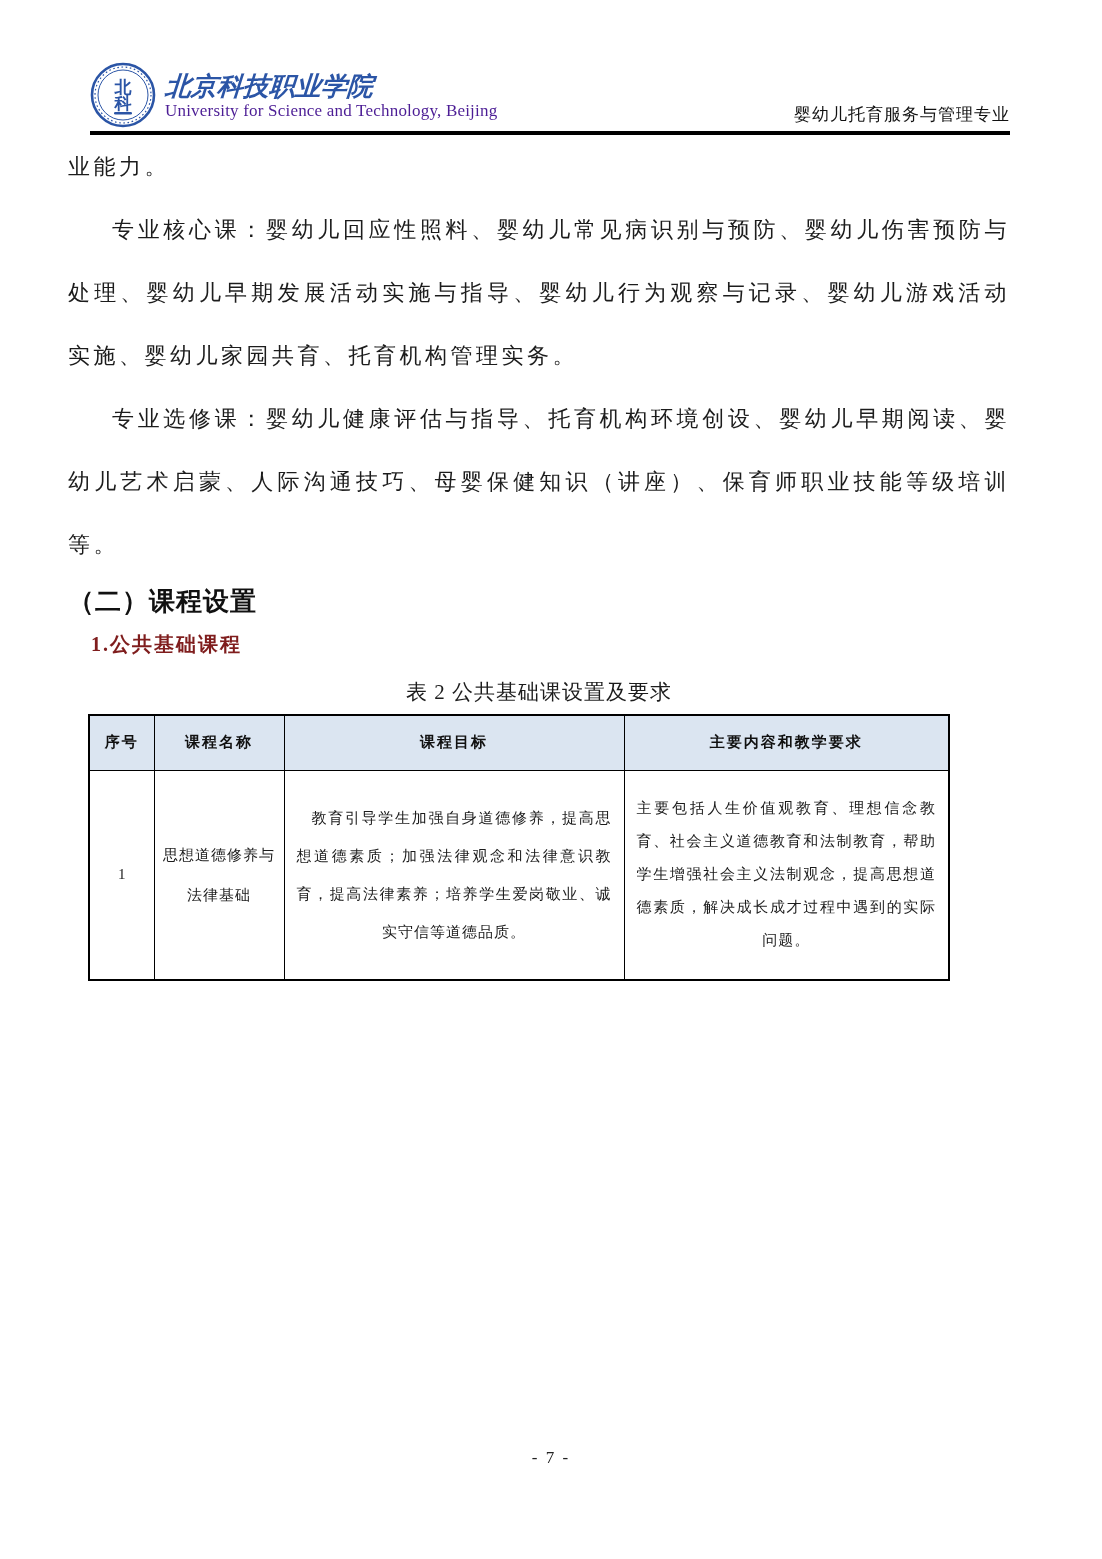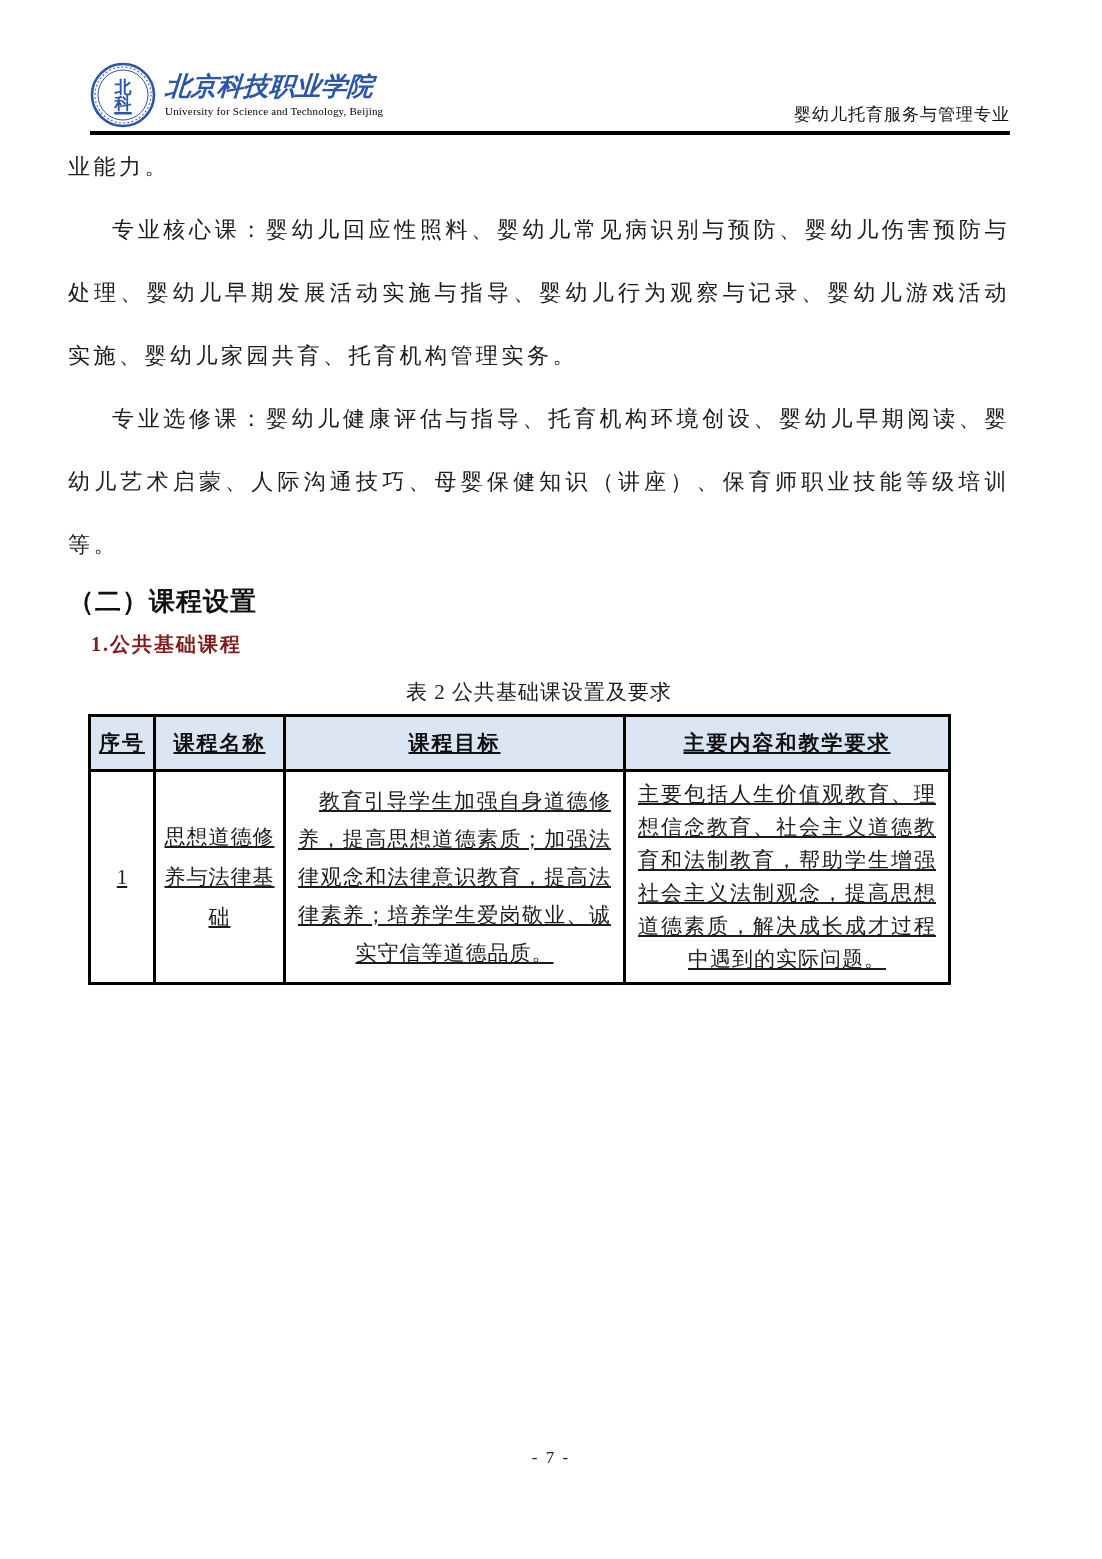--- a/index.html
+++ b/index.html
@@ -32,22 +32,22 @@
     font-size: 26px;
     font-weight: bold;
     font-style: italic;
     color: #2b55a6;
     letter-spacing: 0px;
     transform: skewX(-4deg);
     line-height: 32px;
     white-space: nowrap;
   }
   .uni-en {
-    font-size: 11px;
-    color: #000000;
+    font-size: 17px;
+    color: #4c1d95;
     letter-spacing: 0.2px;
     line-height: 16px;
     white-space: nowrap;
     font-family: Liberation Serif, serif;
   }
   .program-name {
     font-size: 17px;
     letter-spacing: 1px;
     color: #111111;
     padding-bottom: 2px;
@@ -92,24 +92,23 @@
 
   
   table.course-table {
     border-collapse: collapse;
     width: 860px;
     margin: 6px 0 0 20px;
     border: 2px solid #000000;
     table-layout: fixed;
   }
   .course-table th, .course-table td {
-    border: 3px solid #000000;
-    font-size: 21px;
+    border: 1px solid #000000;
+    font-size: 15px;
     vertical-align: middle;
-    text-decoration: underline;
   }
   .course-table th {
     background: #dbe5f1;
     height: 55px;
     font-weight: bold;
     text-align: center;
     letter-spacing: 2px;
     color: #111111;
   }
   .course-table tr.body-row { height: 210px; }

